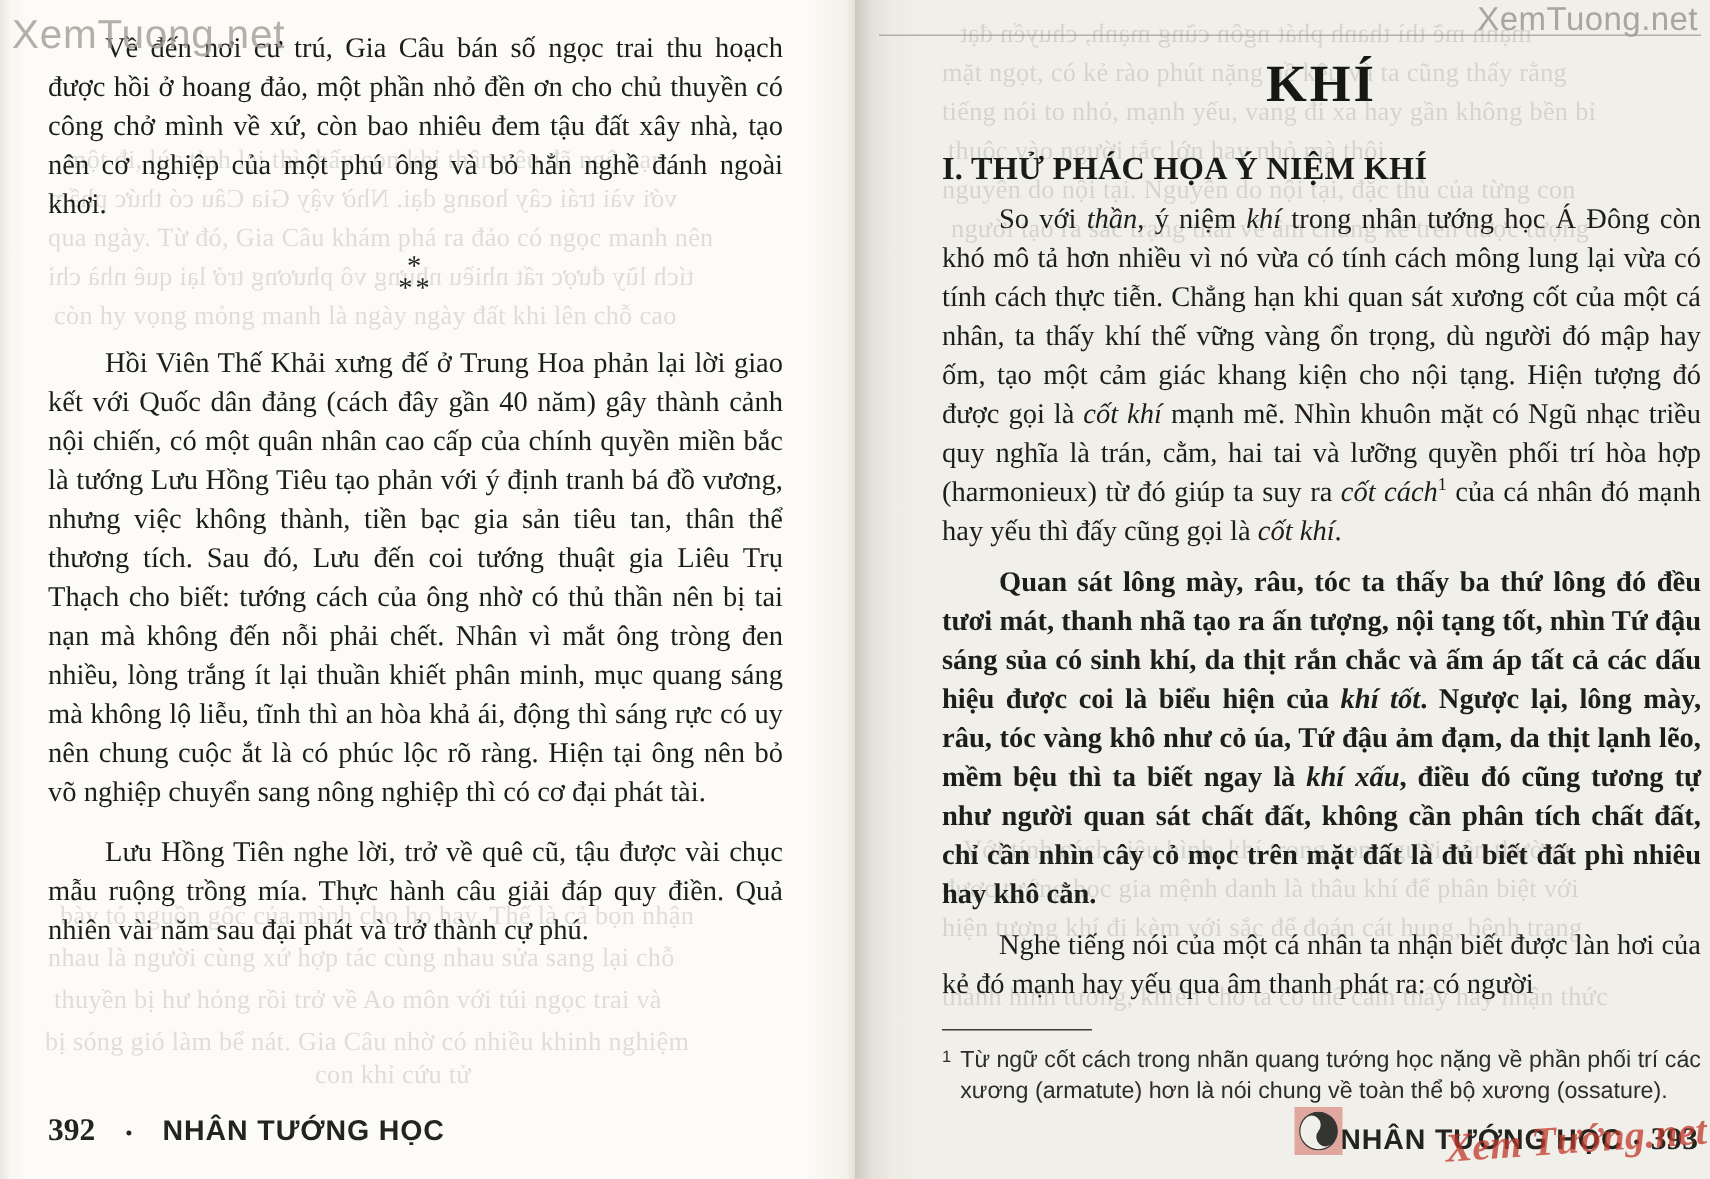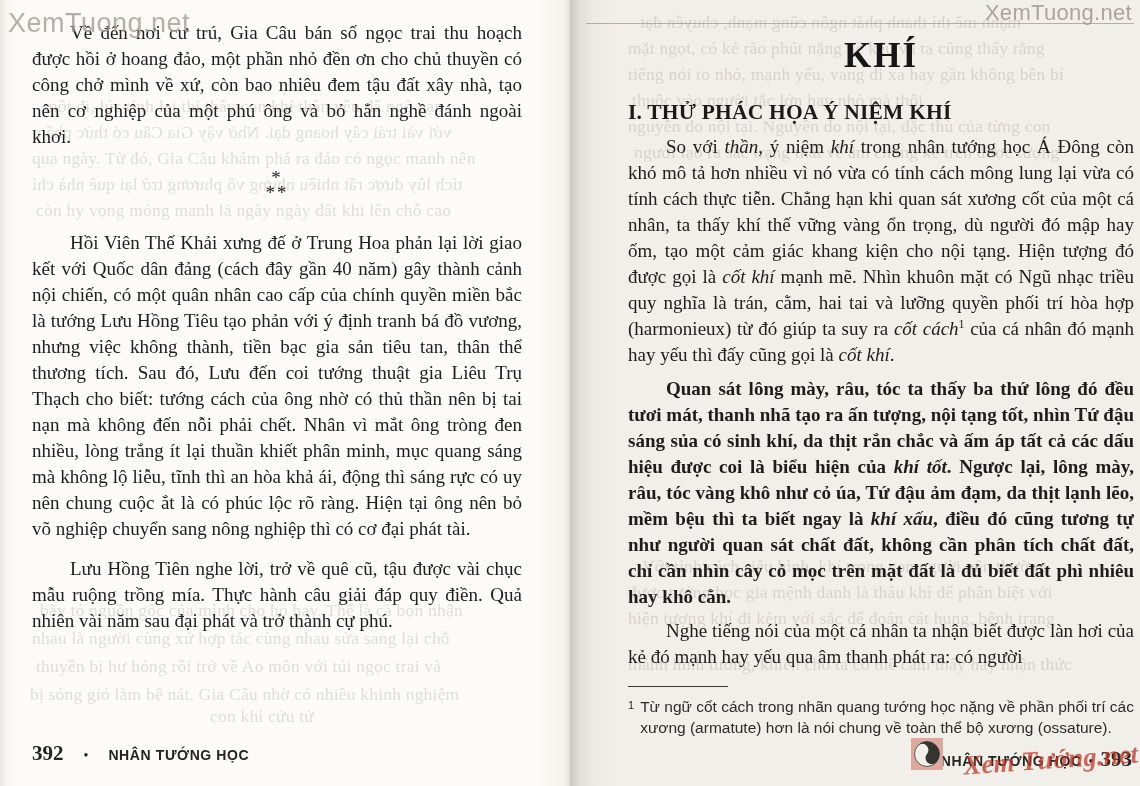--- a/index.html
+++ b/index.html
@@ -45,21 +45,21 @@
     font-family:"Liberation Sans","DejaVu Sans",sans-serif;
     font-size:27px;color:var(--wm-gray);opacity:.8;letter-spacing:.5px;
   }
   .footer-left{
     position:absolute;left:32px;bottom:20px;display:flex;align-items:baseline;gap:20px;
   }
   .pageno{font-family:"Liberation Serif",serif;font-weight:bold;font-size:21px;color:#23231f;}
   .footer-sep{font-size:14px;color:#23231f;}
   .footer-title{
     font-family:"Liberation Sans","DejaVu Sans",sans-serif;
-    font-weight:bold;font-size:14px;letter-spacing:.6px;color:#23231f;
+    font-weight:bold;font-size:19px;letter-spacing:.6px;color:#23231f;
   }
   
   .rp-content{position:absolute;left:58px;top:0;width:506px;}
   .wm-row{
     position:relative;height:24px;margin-left:-42px;padding-right:2px;
     border-bottom:1px solid rgba(150,140,128,.65);
     text-align:right;
   }
   .wm-topright{
     font-family:"Liberation Sans","DejaVu Sans",sans-serif;

